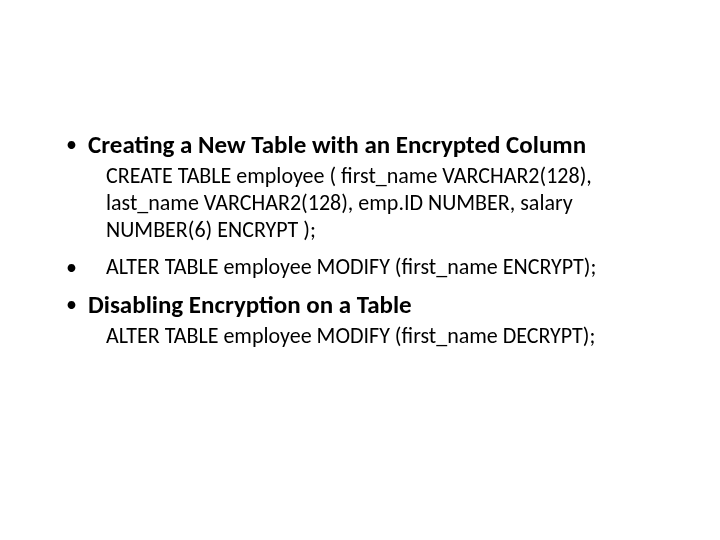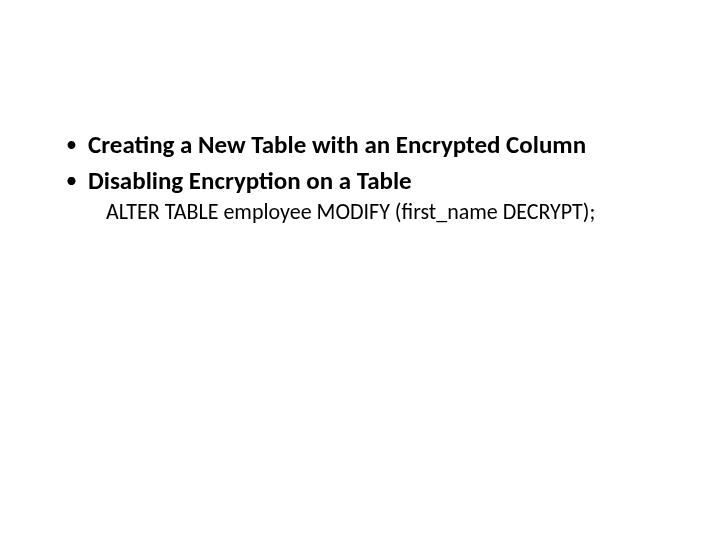--- a/index.html
+++ b/index.html
@@ -58,23 +58,25 @@
   }
 </style>
 </head>
 <body>
 
 <div class="slide">
   <ul class="level1">
 
     <li>
       <div class="heading">Creating a New Table with an Encrypted Column</div>
+      <div class="code">CREATE TABLE employee ( first_name VARCHAR2(128), last_name VARCHAR2(128), emp.ID NUMBER, salary NUMBER(6) ENCRYPT );</div>
     </li>
 
     <li>
+      <div class="code">ALTER TABLE employee MODIFY (first_name ENCRYPT);</div>
     </li>
 
   </ul>
 
   <ul class="level1 indent2">
     <li>
       <div class="heading">Disabling Encryption on a Table</div>
       <div class="code">ALTER TABLE employee MODIFY (first_name DECRYPT);</div>
     </li>
   </ul>

